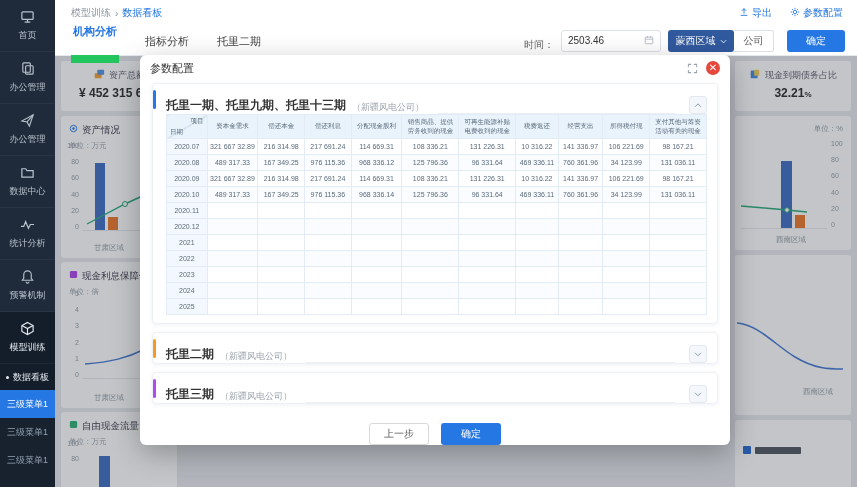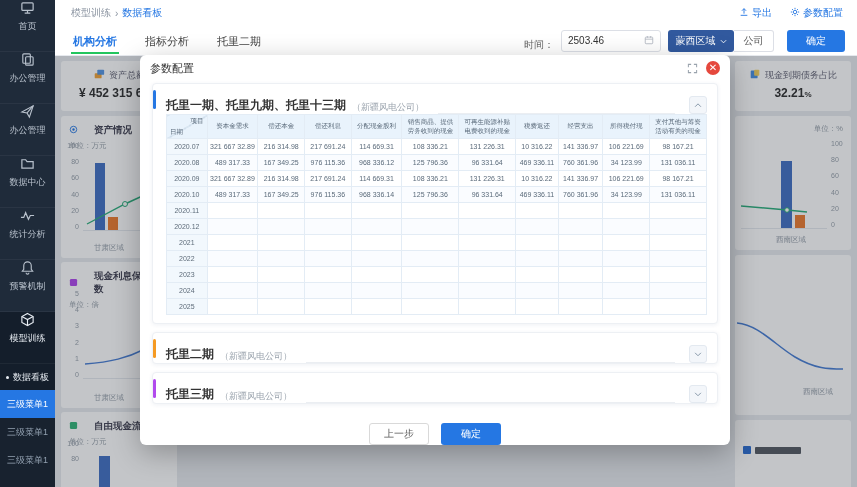--- a/index.html
+++ b/index.html
@@ -2,56 +2,56 @@
 <html><head>
 <meta charset="utf-8">
 <style>
   html,body{margin:0;padding:0}
   body{width:857px;height:487px;position:relative;overflow:hidden;
        font-family:"Liberation Sans",sans-serif;background:#fff;
        -webkit-font-smoothing:antialiased}
   
   .sidebar{position:absolute;left:0;top:0;bottom:0;width:55px;background:#1f2b3a;z-index:40;
            display:flex;flex-direction:column}
-  .side-item{height:51px;display:flex;flex-direction:column;align-items:center;
+  .side-item{height:51px;display:flex;flex-direction:column;align-items:center;justify-content:center;
              gap:3px;color:#b9c2cd;font-size:9px;cursor:pointer;border-bottom:1px solid rgba(255,255,255,.05)}
   .side-item svg{color:#b9c2cd}
   .side-item.active{background:#141e2b;color:#e8edf3}
   .side-item.active svg{color:#e8edf3}
   .side-sub{height:28px;display:flex;align-items:center;justify-content:center;font-size:9px;
             color:#93a1b1;background:#18222f;cursor:pointer}
   .side-sub.bullet{height:26px;color:#e8edf3;background:#141e2b}
   .side-sub .dot{width:3px;height:3px;border-radius:50%;background:#e8edf3;margin-right:4px}
   .side-sub.sel{background:#2577e3;color:#fff}
   .side-fill{flex:1;background:#18222f}
   
   .header{position:absolute;left:55px;top:0;right:0;height:55px;background:#fff;z-index:30}
   .crumb-row{height:26px;display:flex;align-items:center;padding:0 14px 0 16px}
   .crumb{font-size:10px;color:#8a93a0}
   .crumb-sep{margin:0 4px;color:#8a93a0;font-size:10px}
   .crumb-cur{font-size:10px;color:#2577e3}
   .head-links{margin-left:auto;display:flex;gap:18px;align-items:center}
   .head-link{display:flex;align-items:center;gap:3px;font-size:10px;color:#2577e3;cursor:pointer}
   .tab-row{height:29px;display:flex;align-items:center;padding:0 12px 0 16px;border-bottom:1px solid #e6e9ee}
   .tab{font-size:11px;color:#444;margin-right:24px;padding:6px 2px 5px;cursor:pointer}
-  .tab.active{color:#2577e3;font-weight:bold;border-bottom:2px solid #22c55e;padding-bottom:3px}
+  .tab.active{color:#2577e3;font-weight:bold;border-bottom:8px solid #22c55e;padding-bottom:16px}
   .controls{margin-left:auto;display:flex;align-items:flex-end;gap:7px}
   .time-label{font-size:10px;color:#666}
   .time-input{width:86px;height:20px;border:1px solid #dcdfe6;border-radius:3px;display:flex;
               align-items:center;justify-content:space-between;padding:0 6px;font-size:10px;color:#333;background:#fff;cursor:text}
   .btn{height:22px;border-radius:3px;font-size:10px;display:flex;align-items:center;justify-content:center;cursor:pointer;box-sizing:border-box}
   .btn-region{width:66px;background:#31599e;color:#fff;gap:4px}
   .btn-company{width:40px;background:#fff;border:1px solid #dcdfe6;color:#555}
   .btn-primary{width:58px;background:#2577e3;color:#fff;margin-left:6px}
   
   .content{position:absolute;left:55px;top:55px;right:0;bottom:0;background:#e8ebef}
   .panel{position:absolute;background:#fff;border-radius:3px}
   .card-head{display:flex;align-items:center;justify-content:center;gap:4px;font-size:9px;color:#667;padding-top:7px}
   .card-val{text-align:center;font-size:12px;font-weight:bold;color:#333;margin-top:4px;white-space:nowrap}
-  .p-title{display:flex;align-items:center;gap:16px;font-size:9.5px;font-weight:bold;color:#445;padding:8px 8px 0}
+  .p-title{display:flex;align-items:flex-start;gap:4px;font-size:9.5px;font-weight:normal;color:#445;padding:8px 8px 0}
   .p-unit{font-size:7.5px;color:#99a2ab;padding:4px 8px 0}
   .p-unit.right{text-align:right}
   .ticks{position:absolute;width:16px;display:flex;flex-direction:column;justify-content:space-between;
          font-size:7px;color:#9aa3ad;text-align:right}
   .ticks div{line-height:1}
   .chart-zone{position:absolute}
   .bar{position:absolute;bottom:0}
   .x-label{position:absolute;font-size:7.5px;color:#9aa3ad;text-align:center}
   .dim{position:absolute;inset:0;background:rgba(25,32,44,.26);z-index:5}
   .legend-rem{display:flex;align-items:center;gap:4px;padding:26px 0 0 8px}

